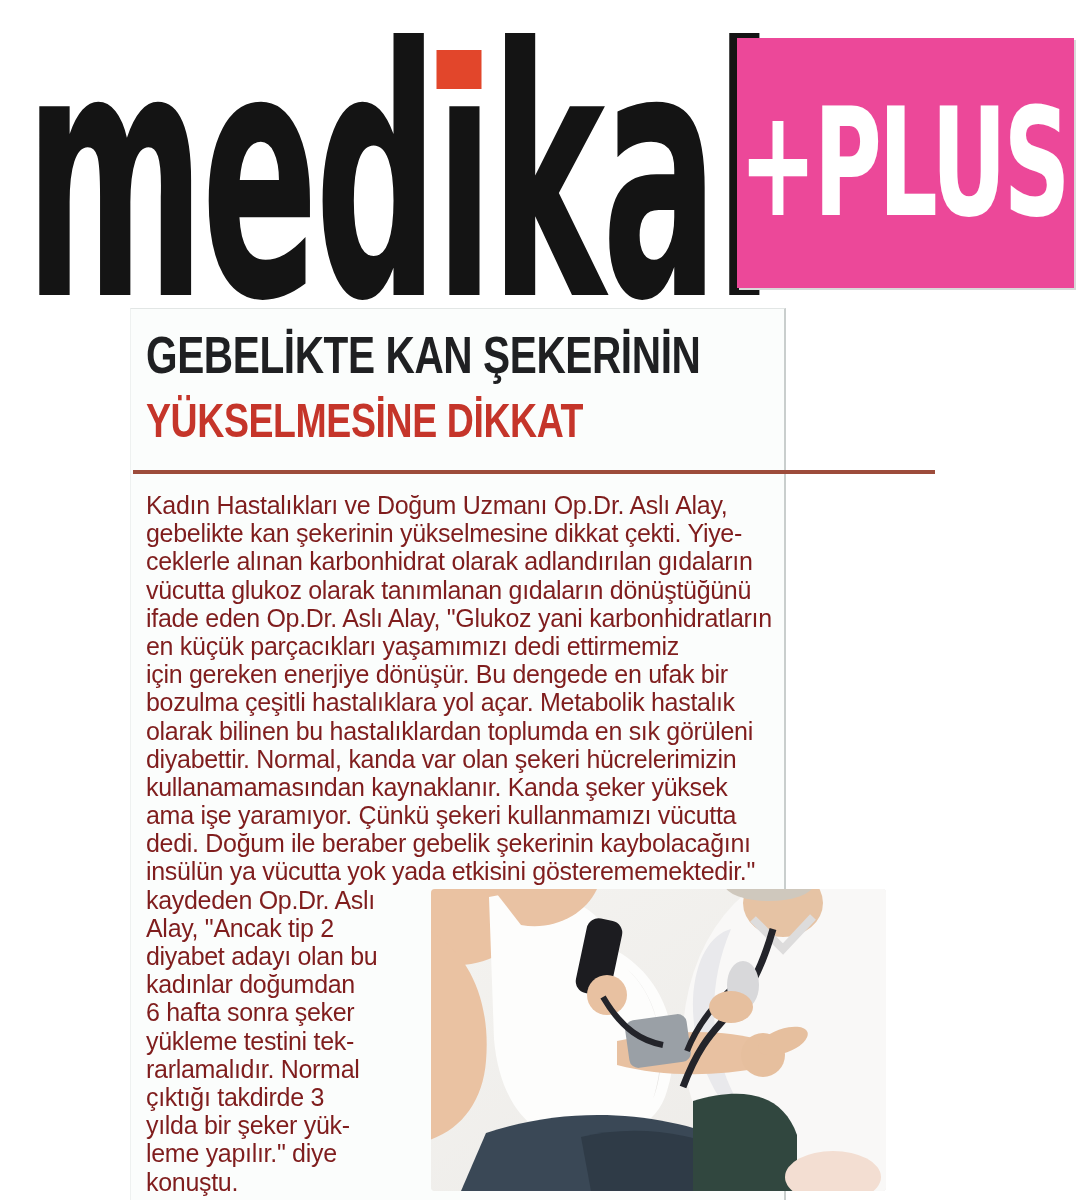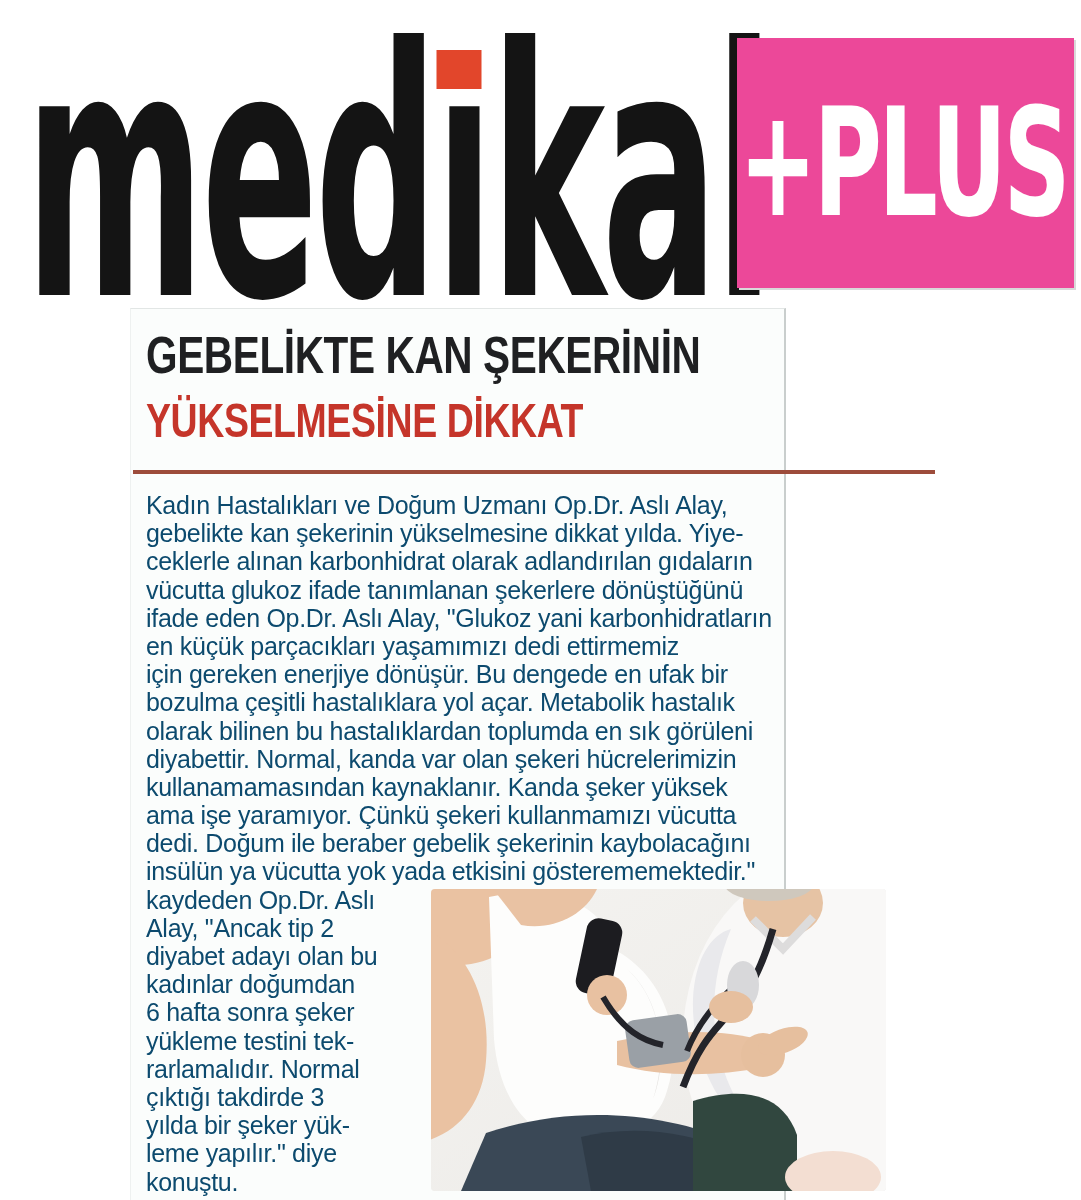--- a/index.html
+++ b/index.html
@@ -61,21 +61,21 @@
     font-size:48px;font-weight:700;color:#c5352a;
     letter-spacing:-0.5px;white-space:nowrap;
     transform:scaleX(0.78);transform-origin:left top;
   }
   .divider{
     position:absolute;left:2px;top:161px;width:802px;height:4px;
     background:#9d4c3b;
   }
   .body-text{
     position:absolute;left:15px;top:182px;
-    font-size:25px;color:#0c4a6e;letter-spacing:-0.3px;
+    font-size:25px;color:#7f1d1d;letter-spacing:-0.3px;
   }
   .body-line{height:28.2px;line-height:28.2px;white-space:nowrap;}
 
   
   .photo{
     position:absolute;left:300px;top:580px;width:455px;height:302px;
     border-radius:4px;overflow:hidden;background:#f2f1ef;
   }
   .photo svg{display:block;}
 </style>
@@ -92,23 +92,23 @@
   </div>
 
   <div class="card">
     <div class="headline1">GEBELİKTE KAN ŞEKERİNİN</div>
     <div class="headline2">YÜKSELMESİNE DİKKAT</div>
     <div class="divider"></div>
 
     <div class="body-text">
       <div>
           <div class="body-line">Kadın Hastalıkları ve Doğum Uzmanı Op.Dr. Aslı Alay,</div>
-          <div class="body-line">gebelikte kan şekerinin yükselmesine dikkat yılda. Yiye-</div>
+          <div class="body-line">gebelikte kan şekerinin yükselmesine dikkat çekti. Yiye-</div>
           <div class="body-line">ceklerle alınan karbonhidrat olarak adlandırılan gıdaların</div>
-          <div class="body-line">vücutta glukoz ifade tanımlanan şekerlere dönüştüğünü</div>
+          <div class="body-line">vücutta glukoz olarak tanımlanan gıdaların dönüştüğünü</div>
           <div class="body-line">ifade eden Op.Dr. Aslı Alay, "Glukoz yani karbonhidratların</div>
           <div class="body-line">en küçük parçacıkları yaşamımızı dedi ettirmemiz</div>
           <div class="body-line">için gereken enerjiye dönüşür. Bu dengede en ufak bir</div>
           <div class="body-line">bozulma çeşitli hastalıklara yol açar. Metabolik hastalık</div>
           <div class="body-line">olarak bilinen bu hastalıklardan toplumda en sık görüleni</div>
           <div class="body-line">diyabettir. Normal, kanda var olan şekeri hücrelerimizin</div>
           <div class="body-line">kullanamamasından kaynaklanır. Kanda şeker yüksek</div>
           <div class="body-line">ama işe yaramıyor. Çünkü şekeri kullanmamızı vücutta</div>
           <div class="body-line">dedi. Doğum ile beraber gebelik şekerinin kaybolacağını</div>
           <div class="body-line">insülün ya vücutta yok yada etkisini gösterememektedir."</div>

